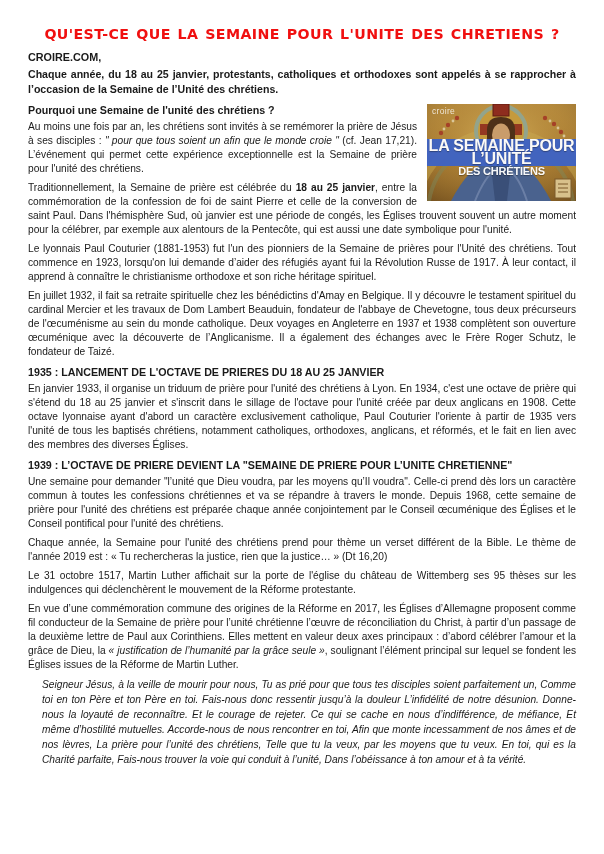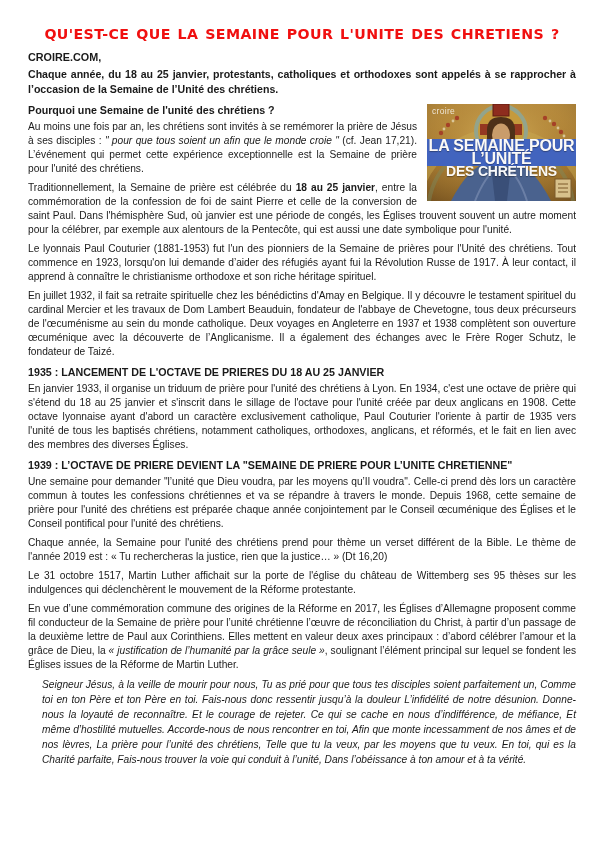--- a/index.html
+++ b/index.html
@@ -38,21 +38,21 @@
     color:rgba(255,255,255,.78);font-size:8.5px;letter-spacing:.3px;
   }
   .photo .banner{
     position:absolute;left:0;right:0;top:35px;height:27px;
     background:var(--banner-blue);opacity:.96;
     color:#ffffff;font-weight:bold;text-align:center;
     padding-top:1px;letter-spacing:-.2px;
     text-shadow:0 1px 1px rgba(0,0,0,.35);
   }
   .photo .banner .l1{font-size:16px;line-height:12.5px;}
-  .photo .banner .l2{font-size:14px;line-height:12px;}
+  .photo .banner .l2{font-size:11px;line-height:12px;}
 </style>
 </head>
 <body>
 
 <div class="page">
 
   <h1 class="title">QU'EST-CE QUE LA SEMAINE POUR L'UNITE DES CHRETIENS ?</h1>
 
   <div class="source">CROIRE.COM,</div>
 

